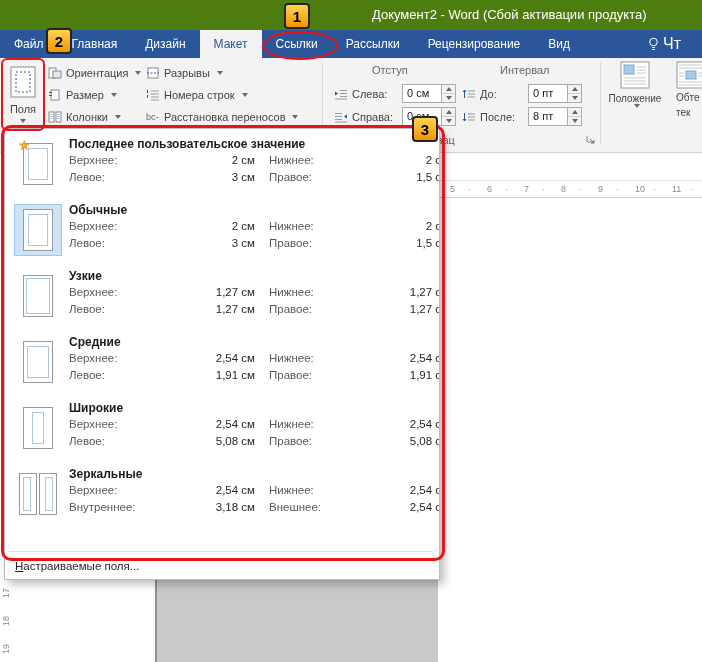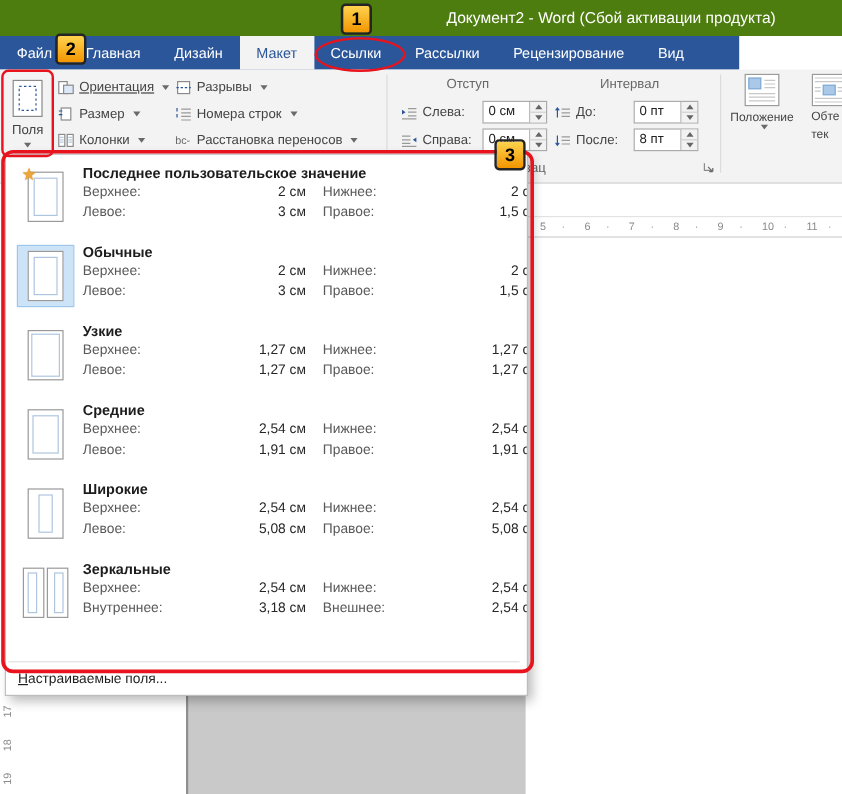--- a/index.html
+++ b/index.html
@@ -4,21 +4,21 @@
 <style>
   html,body{margin:0;padding:0;background:#fff;}
   .stage{position:relative;width:702px;height:662px;overflow:hidden;background:#fff;
          font-family:"Liberation Sans",sans-serif;-webkit-font-smoothing:antialiased;}
 
   
   .titlebar{position:absolute;left:0;top:0;width:702px;height:30px;background:#4d7c0f;}
   .win-title{position:absolute;left:372px;top:7px;color:#fff;font-size:13px;white-space:nowrap;}
 
   
-  .tabrow{position:absolute;left:0;top:30px;width:616px;height:28px;background:#2b579a;display:flex;}
+  .tabrow{position:absolute;left:0;top:30px;width:702px;height:28px;background:#2b579a;display:flex;}
   .tab{padding:0 14px;line-height:28px;color:#fff;font-size:12px;white-space:nowrap;cursor:default;}
   .tab.active{background:#f3f3f3;color:#2b579a;}
   .help{position:absolute;left:648px;top:30px;height:28px;display:flex;align-items:center;gap:4px;
         color:#fff;font-size:16px;white-space:nowrap;}
 
   
   .ribbon{position:absolute;left:0;top:58px;width:702px;height:94px;background:#f3f3f3;
           border-bottom:1px solid #d2d2d2;font-size:11px;color:#444;}
   .btn-margins{position:absolute;left:4px;top:2px;width:38px;height:88px;display:flex;flex-direction:column;
                align-items:center;padding-top:6px;box-sizing:border-box;}
@@ -129,21 +129,21 @@
 
     <div class="btn-margins">
       <svg width="26" height="32" viewBox="0 0 26 32">
         <rect x="1" y="1" width="24" height="30" fill="#fff" stroke="#8a8a8a"></rect>
         <rect x="6" y="6" width="14" height="20" fill="none" stroke="#2b579a" stroke-dasharray="2 2"></rect>
       </svg>
       <span class="lbl">Поля</span>
       <span class="caret"></span>
     </div>
 
-    <div class="small-btn" style="left:48px;top:5px;text-decoration:underline;">
+    <div class="small-btn" style="left:48px;top:5px;">
       <svg width="14" height="12" viewBox="0 0 14 12">
         <rect x="1" y="1" width="7" height="10" fill="#fff" stroke="#8a8a8a"></rect>
         <rect x="5" y="4" width="8" height="7" fill="#dce9f8" stroke="#8a8a8a"></rect>
       </svg>
       <span>Ориентация</span>
       <span class="caret"></span>
     </div>
     <div class="small-btn" style="left:48px;top:27px;">
       <svg width="14" height="12" viewBox="0 0 14 12">
         <rect x="3" y="1" width="8" height="10" fill="#fff" stroke="#8a8a8a"></rect>

